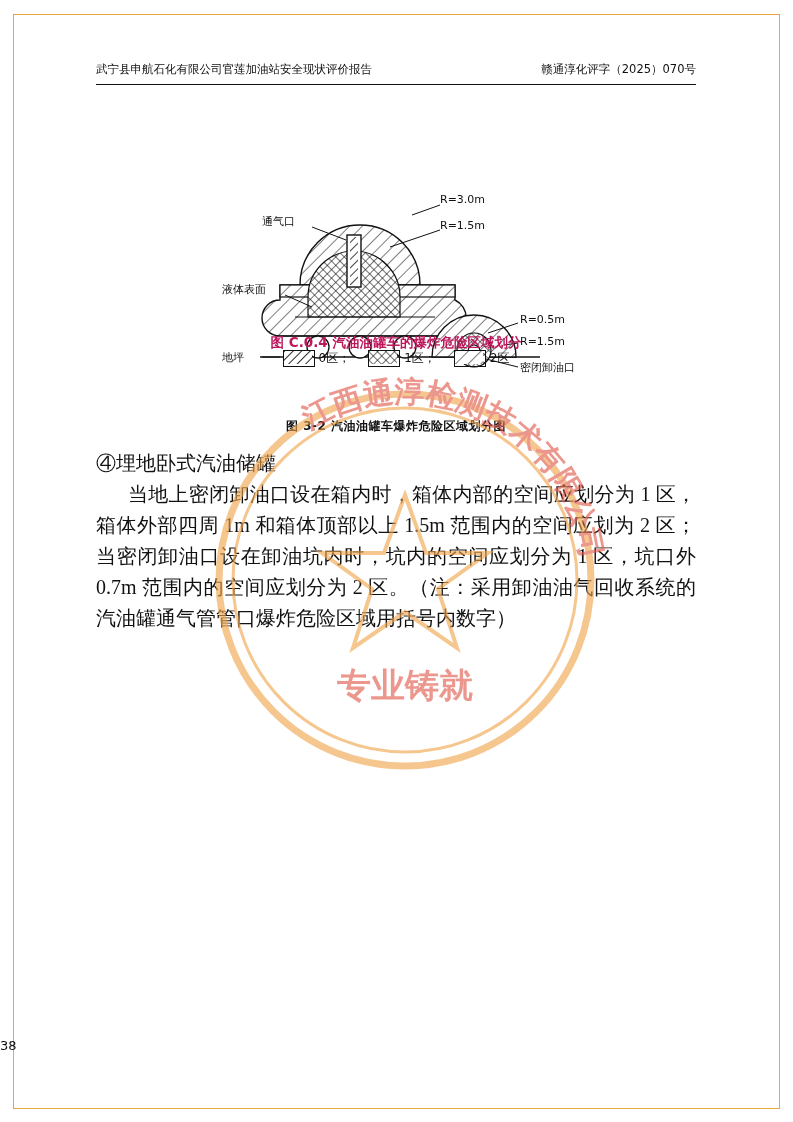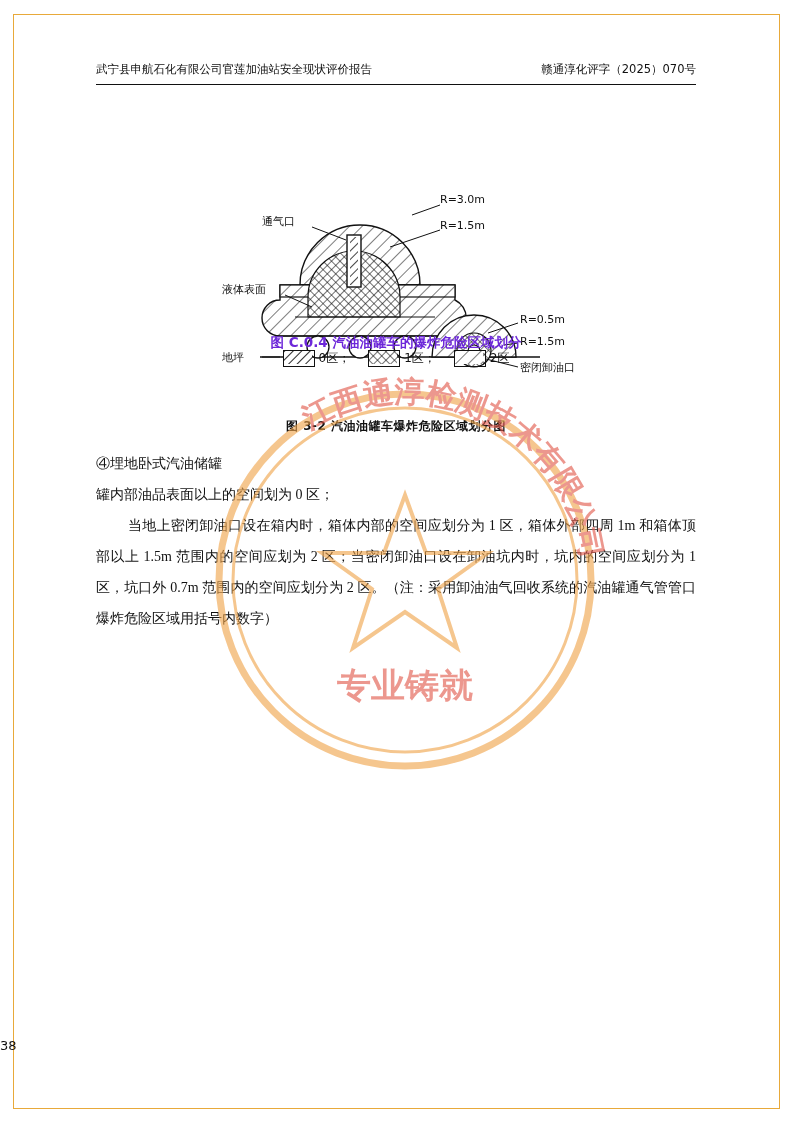--- a/index.html
+++ b/index.html
@@ -60,21 +60,21 @@
   }
   .fig-caption-cn {
     position: absolute;
     left: 96px;
     top: 334px;
     width: 600px;
     text-align: center;
     font-size: 13.5px;
     font-weight: bold;
     font-family: "DejaVu Sans", sans-serif;
-    color: #6d28d9;
+    color: #be185d;
   }
   .legend {
     position: absolute;
     left: 96px;
     top: 350px;
     width: 600px;
     display: flex;
     justify-content: center;
     align-items: center;
     gap: 18px;
@@ -96,21 +96,21 @@
     color: #111;
     letter-spacing: 0.5px;
   }
 
   
   .body-text {
     position: absolute;
     left: 96px;
     top: 448px;
     width: 600px;
-    font-size: 14px;
+    font-size: 20px;
     line-height: 31px;
     color: #111;
     font-family: "Liberation Serif", serif;
   }
   .body-text p {
     margin: 0;
     text-align: justify;
     text-justify: inter-ideograph;
   }
   .indent1 { text-indent: 0; }
@@ -270,21 +270,20 @@
         </svg>
       </span>
       <span>2区</span>
     </span>
   </div>
 
   <div class="fig-title">图 3-2 汽油油罐车爆炸危险区域划分图</div>
 
   <div class="body-text">
     <p class="indent1">④埋地卧式汽油储罐</p>
-    <p class="indent1">罐内部油品表面以上的空间划为 0 区；</p>
     <p class="indent2">当地上密闭卸油口设在箱内时，箱体内部的空间应划分为 1 区，箱体外部四周 1m 和箱体顶部以上 1.5m 范围内的空间应划为 2 区；当密闭卸油口设在卸油坑内时，坑内的空间应划分为 1 区，坑口外 0.7m 范围内的空间应划分为 2 区。（注：采用卸油油气回收系统的汽油罐通气管管口爆炸危险区域用括号内数字）</p>
   </div>
 
   <div class="watermark">
     <svg viewBox="0 0 470 470" width="470" height="470" xmlns="http://www.w3.org/2000/svg">
       <defs>
         <path id="wmcircle" d="M 235 235 m -178 0 a 178 178 0 1 1 356 0 a 178 178 0 1 1 -356 0"></path>
       </defs>
       <circle cx="235" cy="235" r="186" fill="none" stroke="#f0a44a" stroke-width="7"></circle>
       <circle cx="235" cy="235" r="172" fill="none" stroke="#f0a44a" stroke-width="3"></circle>

